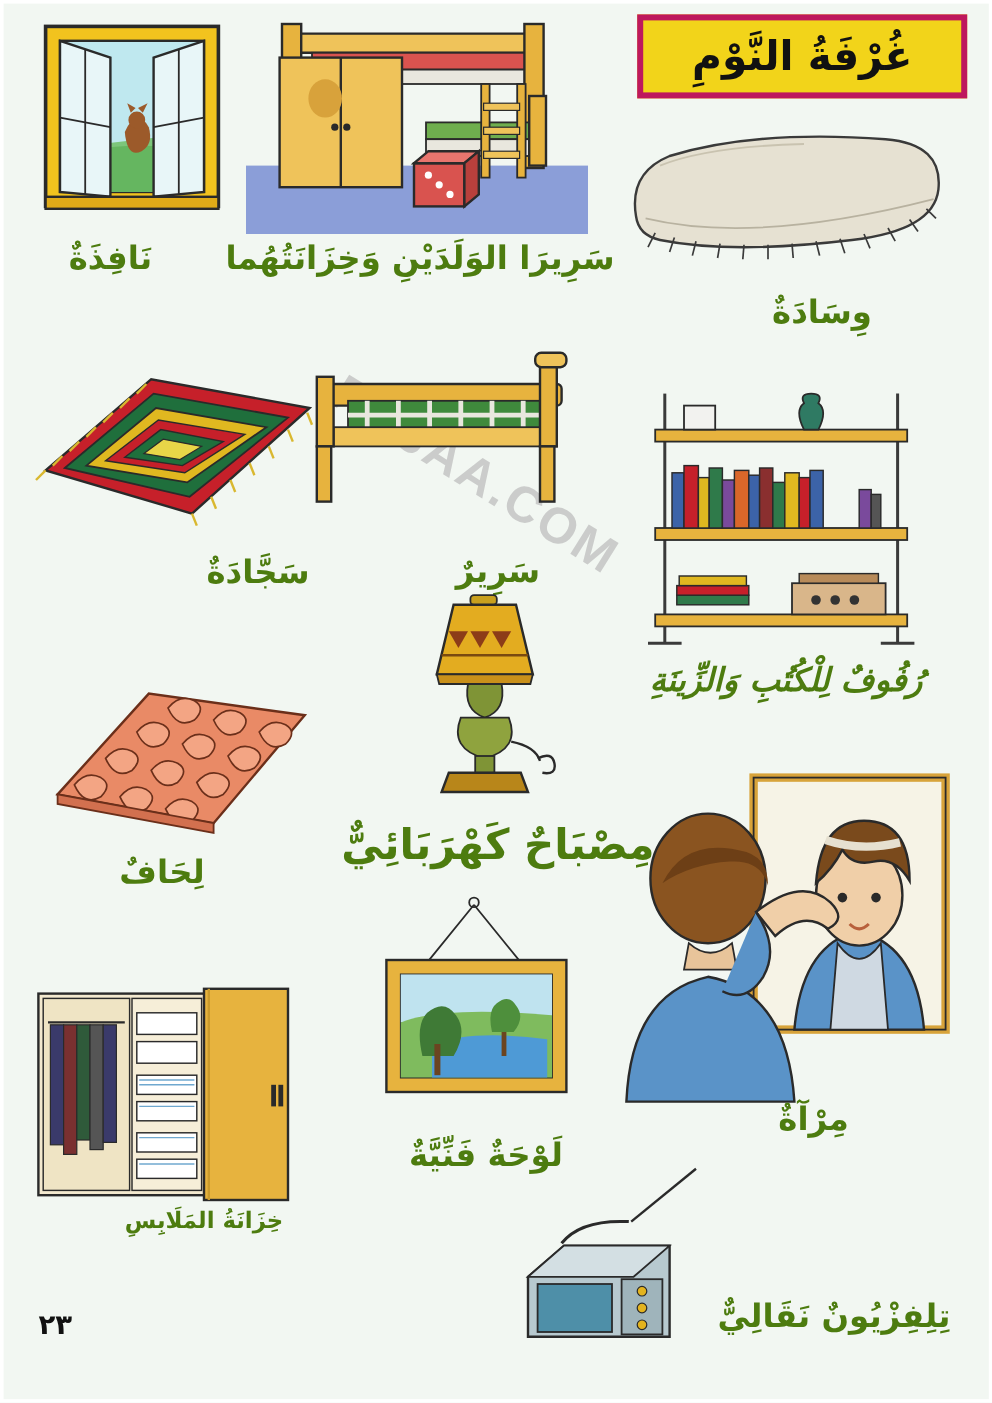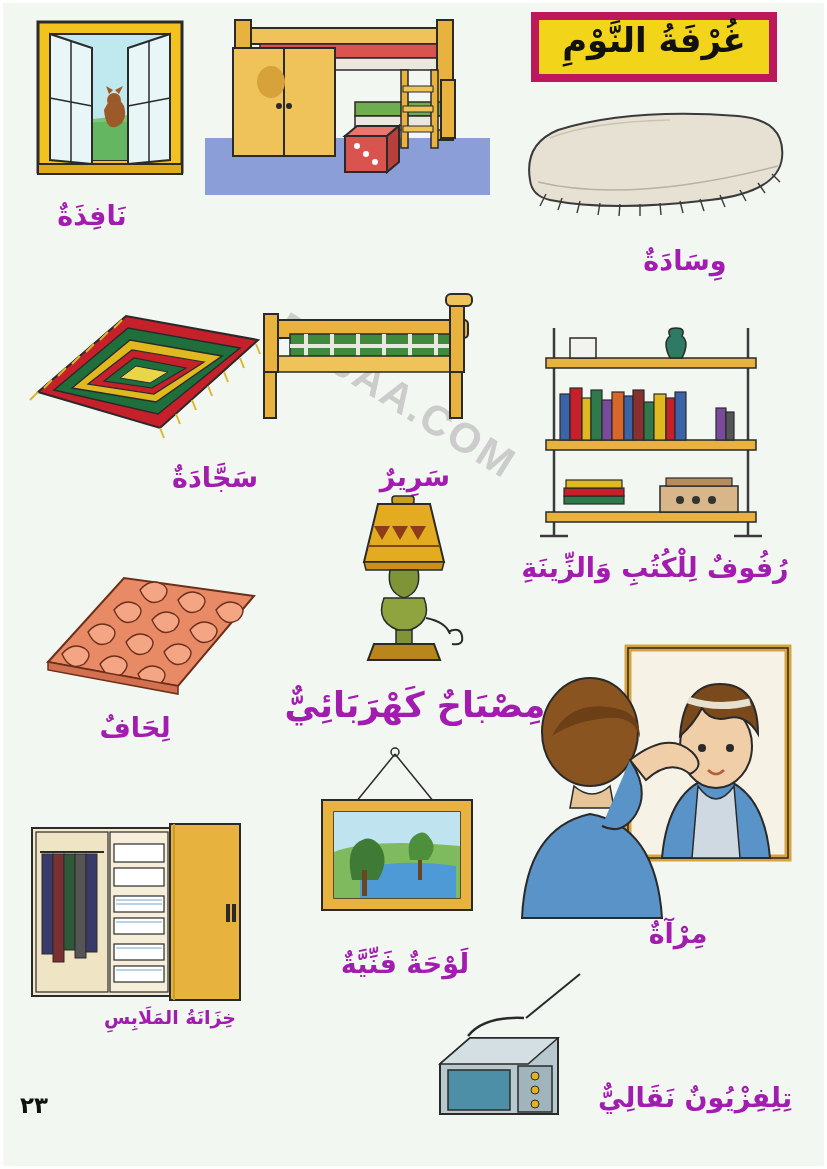--- a/index.html
+++ b/index.html
@@ -22,48 +22,48 @@
     inset: 0;
     border: 3px solid #ffffff;
     box-sizing: border-box;
     pointer-events: none;
   }
   .label {
     position: absolute;
     font-family: "DejaVu Sans", sans-serif;
     direction: rtl;
     text-align: center;
-    color: #a21caf;
+    color: #4d7c0f;
     font-weight: 700;
     white-space: nowrap;
   }
   
   #title-box {
     position: absolute;
     left: 531px;
     top: 12px;
-    width: 246px;
+    width: 275px;
     height: 70px;
     background: #f2d41a;
-    border: 8px solid #be185d;
+    border: 5px solid #be185d;
     box-sizing: border-box;
     display: flex;
-    align-items: flex-start;
+    align-items: center;
     justify-content: center;
   }
   #title-box .title-text {
     font-size: 34px;
     font-weight: 700;
     color: #111;
     direction: rtl;
   }
   
   #page-number {
     position: absolute;
-    left: 20px;
+    left: 32px;
     top: 1092px;
     font-size: 23px;
     color: #111;
     font-weight: 700;
   }
   
   #watermark {
     position: absolute;
     left: 237px;
     top: 370px;
@@ -147,20 +147,21 @@
       <ellipse cx="66" cy="72" rx="14" ry="16" fill="#d8a23b"></ellipse>
 
       <rect x="140" y="126" width="42" height="36" fill="#d9534f" stroke="#2a2a2a" stroke-width="2"></rect>
       <path d="M140 126 L152 116 L194 116 L182 126 Z" fill="#e8756e" stroke="#2a2a2a" stroke-width="2"></path>
       <path d="M182 126 L194 116 L194 152 L182 162 Z" fill="#b8403c" stroke="#2a2a2a" stroke-width="2"></path>
       <circle cx="152" cy="136" r="3" fill="#fff"></circle>
       <circle cx="170" cy="152" r="3" fill="#fff"></circle>
       <circle cx="161" cy="144" r="3" fill="#fff"></circle>
     </svg>
   </div>
+  <div class="label" style="left:175px; top:200px; width:350px; font-size:27px;">سَرِيرَا الوَلَدَيْنِ وَخِزَانَتُهُما</div>
 
   <div class="ill" style="left:510px; top:108px;">
     <svg width="290" height="110" viewBox="0 0 290 110">
       <path d="M20 72 Q14 36 48 22 Q120 0 228 8 Q276 12 272 50 Q268 84 200 92 Q100 104 40 92 Q22 88 20 72 Z" fill="#e6e1d2" stroke="#3a3a3a" stroke-width="2"></path>
       <path d="M28 74 Q120 96 268 58" fill="none" stroke="#b8b2a0" stroke-width="1.5"></path>
       <g stroke="#3a3a3a" stroke-width="1.4">
         <line x1="36" y1="86" x2="30" y2="98"></line>
         <line x1="52" y1="90" x2="48" y2="102"></line>
         <line x1="70" y1="93" x2="67" y2="105"></line>
         <line x1="90" y1="95" x2="88" y2="107"></line>
@@ -265,21 +266,21 @@
         <rect x="44" y="168" width="60" height="8" fill="#c6202a"></rect>
         <rect x="46" y="160" width="56" height="8" fill="#e0b820"></rect>
       </g>
       <rect x="140" y="166" width="78" height="26" fill="#d9b68a" stroke="#2a2a2a" stroke-width="1.5"></rect>
       <rect x="146" y="158" width="66" height="8" fill="#b88b5a" stroke="#2a2a2a" stroke-width="1.2"></rect>
       <circle cx="160" cy="180" r="4" fill="#333"></circle>
       <circle cx="176" cy="180" r="4" fill="#333"></circle>
       <circle cx="192" cy="180" r="4" fill="#333"></circle>
     </svg>
   </div>
-  <div class="label" style="left:500px; top:552px; width:310px; font-size:27px;">رُفُوفٌ لِلْكُتُبِ وَالزِّينَةِ</div>
+  <div class="label" style="left:500px; top:552px; width:310px; font-size:27px;font-style:italic;">رُفُوفٌ لِلْكُتُبِ وَالزِّينَةِ</div>
 
   <div class="ill" style="left:28px; top:560px;">
     <svg width="250" height="140" viewBox="0 0 250 140">
       <path d="M20 102 L96 18 L226 36 L150 126 Z" fill="#e98a66" stroke="#6b2f1a" stroke-width="2"></path>
       <g fill="#f3a584" stroke="#6b2f1a" stroke-width="1.4">
         <path d="M34 94 q10 -12 22 -6 q10 6 0 16 q-14 8 -22 -10 z"></path>
         <path d="M60 72 q10 -12 22 -6 q10 6 0 16 q-14 8 -22 -10 z"></path>
         <path d="M86 50 q10 -12 22 -6 q10 6 0 16 q-14 8 -22 -10 z"></path>
         <path d="M112 30 q10 -12 22 -6 q10 6 0 16 q-14 8 -22 -10 z"></path>
         <path d="M72 104 q10 -12 22 -6 q10 6 0 16 q-14 8 -22 -10 z"></path>

